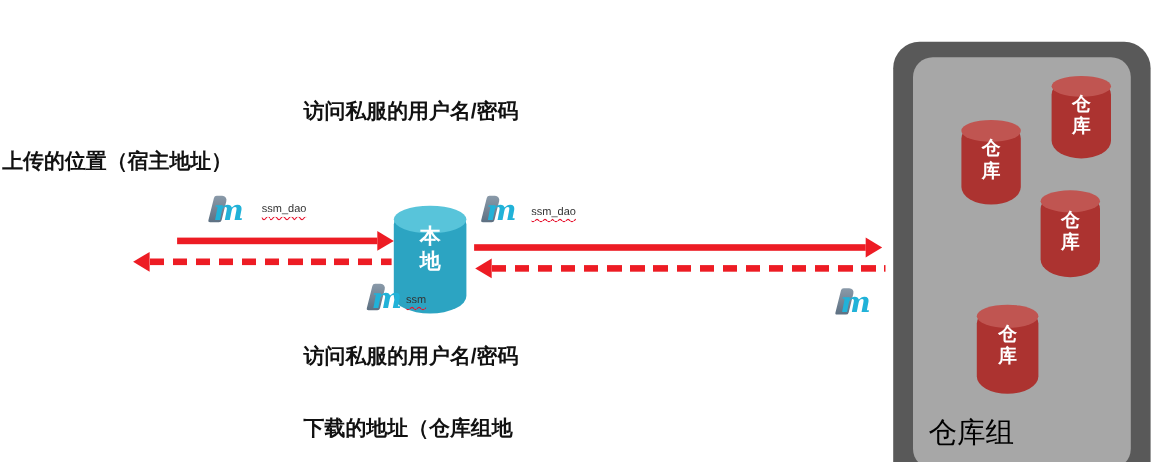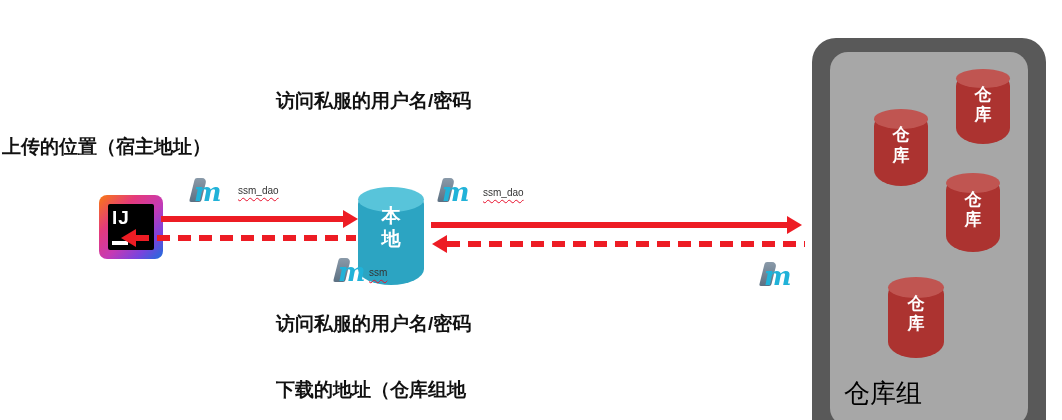--- a/index.html
+++ b/index.html
@@ -84,26 +84,20 @@
 <body>
 
 <div id="canvas">
 
   <div class="note" id="note-top">访问私服的用户名/密码</div>
   <div class="note" id="note-upload">上传的位置（宿主地址）</div>
   <div class="note" id="note-bottom">访问私服的用户名/密码</div>
   <div class="note" id="note-download">下载的地址（仓库组地
 址）</div>
 
-  <div class="ij">
-    <div class="ij-box">
-      <span class="ij-text">IJ</span>
-      <span class="ij-bar"></span>
-    </div>
-  </div>
 
   <div class="arrow-solid" id="arrow-upload"></div>
   <div class="arrow-dashed" id="arrow-return-1"></div>
   <div class="arrow-solid" id="arrow-deploy"></div>
   <div class="arrow-dashed" id="arrow-return-2"></div>
 
   <div class="maven" id="maven-1">
     <span class="feather"></span>
     <span class="m">m</span>
   </div>

